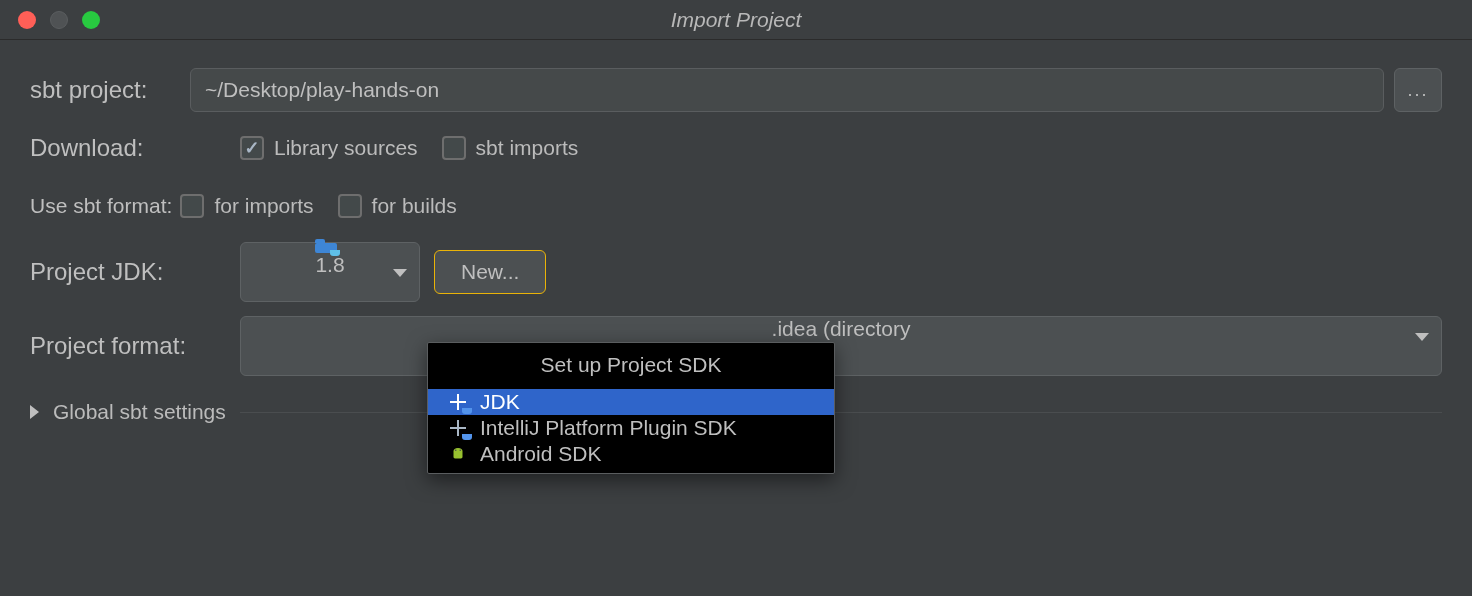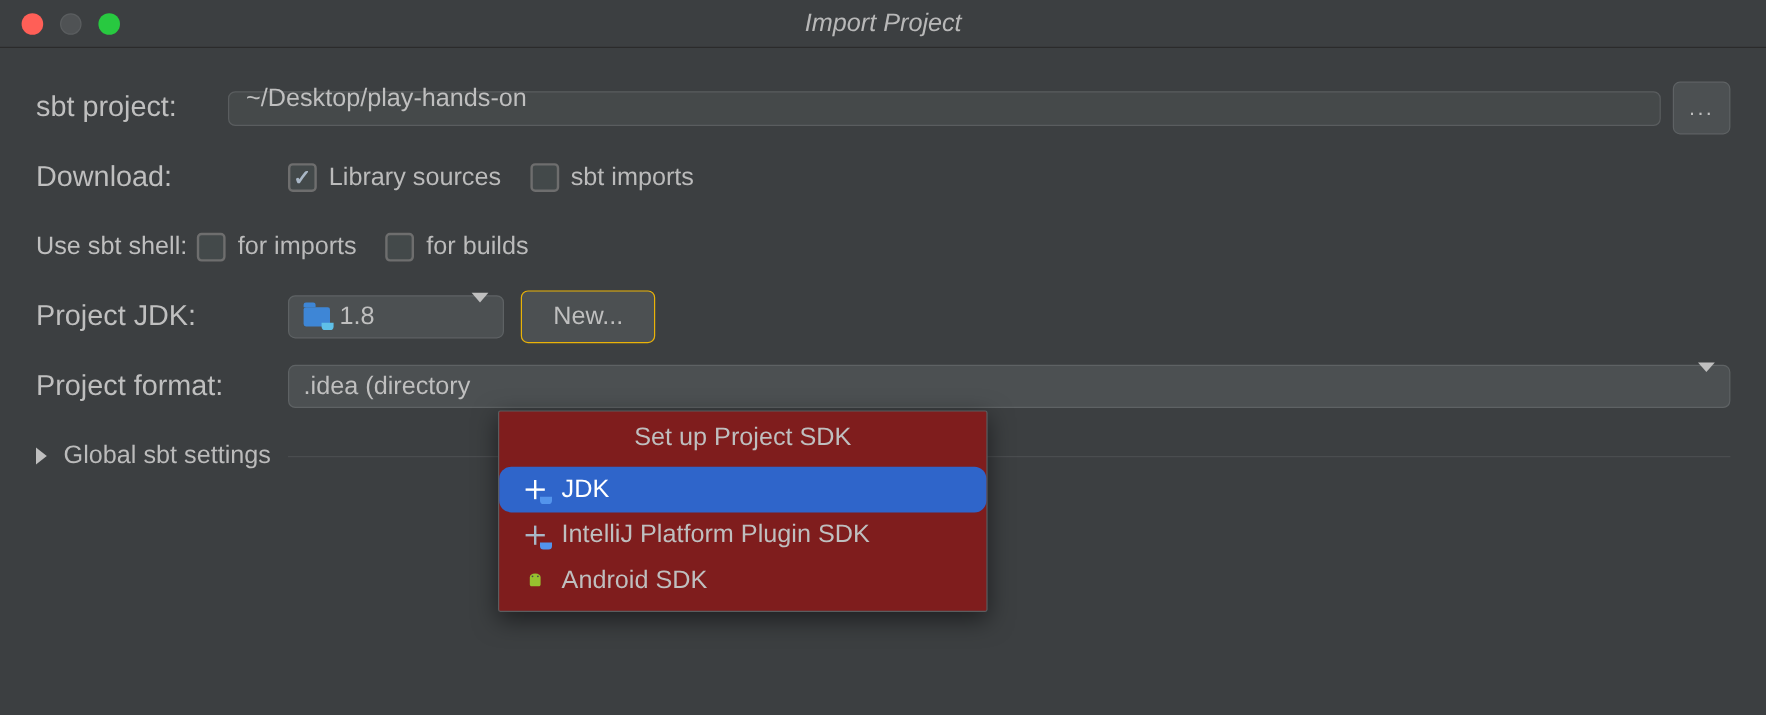--- a/index.html
+++ b/index.html
@@ -52,23 +52,23 @@
     min-width: 210px;
   }
   .path-input {
     flex: 1;
     background: #45494a;
     border: 1px solid #5a5d5f;
     border-radius: 6px;
     padding: 10px 14px;
     color: #bfbfbf;
     font-size: 21px;
-    height: 29px;
-    display:flex;
-    align-items:flex-end;
+    height: 44px;
+    display:flex;
+    align-items:center;
   }
   .browse-btn {
     width: 48px;
     height: 44px;
     background: #4c5052;
     border: 1px solid #5e6264;
     border-radius: 6px;
     margin-left: 10px;
     color: #bfbfbf;
     display:flex;
@@ -92,26 +92,27 @@
     content: "✓";
     color: #a9b7c6;
     font-size: 18px;
     font-weight: bold;
   }
   .chk-group { display:flex; align-items:flex-end; margin-right: 24px; }
   .select {
     background: #4c5052;
     border: 1px solid #5e6264;
     border-radius: 6px;
-    height: 36px;
+    height: 60px;
     display:flex;
     align-items:center;
     padding: 0 12px;
     color:#bfbfbf;
     position: relative;
+    flex-direction: column;
   }
   .select .caret {
     margin-left: auto;
     padding-left: 20px;
   }
   .jdk-select { width: 180px; }
   .btn {
     background: #4c5052;
     border: 1px solid #eab308;
     border-radius: 6px;
@@ -137,44 +138,43 @@
   }
   .hr {
     flex:1;
     height:1px;
     background:#4a4d4f;
     margin-left: 14px;
   }
   
   .popup {
     position:absolute;
-    left: 415px;
+    left: 427px;
     top: 342px;
     width: 408px;
-    background: #7f1d1d;
+    background: #000000;
     border: 1px solid #5a5d5f;
     border-radius: 2px;
     box-shadow: 0 6px 20px rgba(0,0,0,0.5);
     z-index: 100;
     padding-bottom: 6px;
   }
   .popup-title {
     text-align:center;
     color:#bfbfbf;
     padding: 10px 0 12px 0;
     font-size: 21px;
   }
   .menu-item {
     display:flex;
     align-items:center;
     padding: 6px 16px;
     color:#bfbfbf;
     font-size: 21px;
-    height: 38px;
-    border-radius: 10px;
+    height: 26px;
   }
   .menu-item.selected { background:#2f65ca; color:#ffffff; }
   .menu-icon { width: 28px; display:flex; align-items:center; justify-content:center; margin-right: 8px; }
   .plus { position:relative; width:16px; height:16px; }
   .plus::before, .plus::after {
     content:"";
     position:absolute;
     background:#a9b7c6;
   }
   .plus::before { left:7px; top:0; width:2px; height:16px; }
@@ -250,21 +250,21 @@
       <span class="checkbox checked"></span>
       <span>Library sources</span>
     </div>
     <div class="chk-group">
       <span class="checkbox"></span>
       <span>sbt imports</span>
     </div>
   </div>
 
   <div class="row">
-    <div style="color:#bfbfbf;margin-right:8px">Use sbt shell:</div>
+    <div style="color:#bfbfbf;margin-right:8px">Use sbt format:</div>
     <div class="chk-group">
       <span class="checkbox"></span>
       <span>for imports</span>
     </div>
     <div class="chk-group">
       <span class="checkbox"></span>
       <span>for builds</span>
     </div>
   </div>
 

